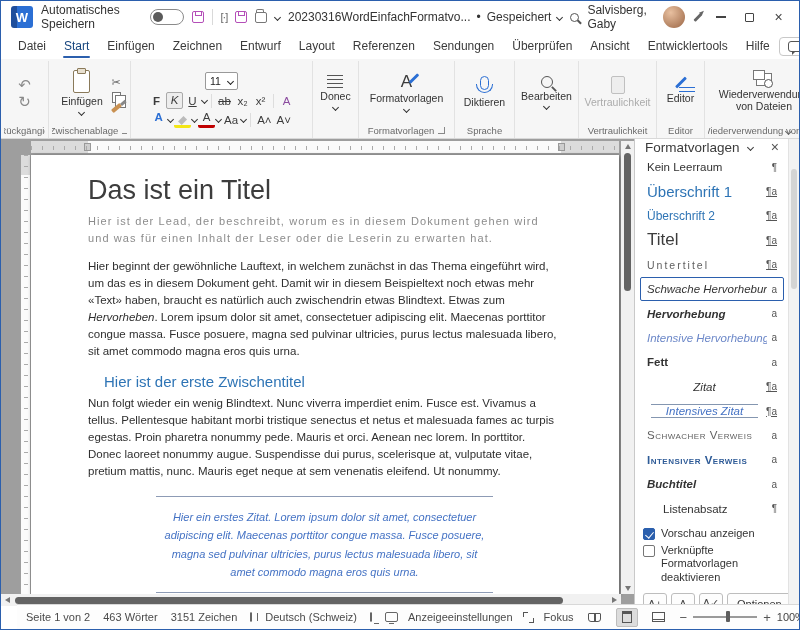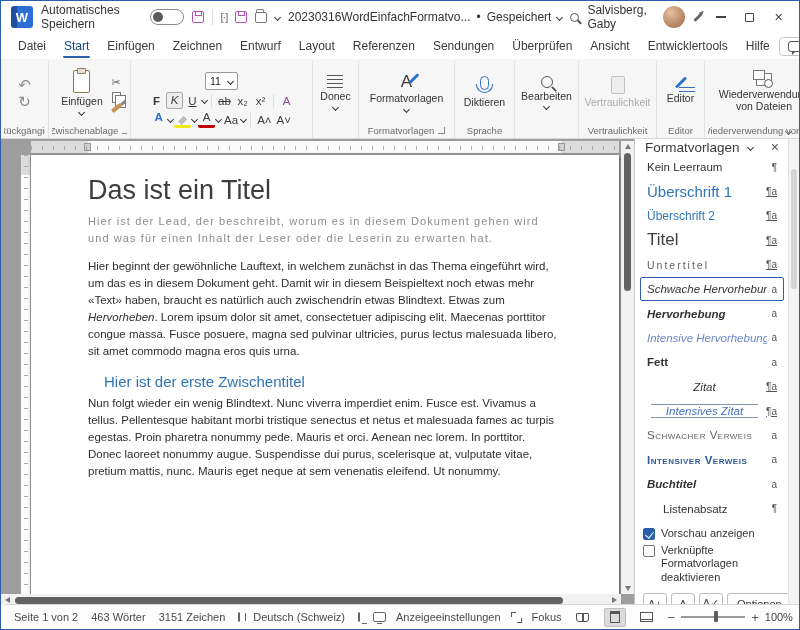--- a/index.html
+++ b/index.html
@@ -139,21 +139,21 @@
   .st-liste { padding-left:16px; }
   .panel-checks { margin-top:auto; padding:3px 8px 0; font-size:11px; color:#333; }
   .chk { display:flex; gap:6px; margin:3px 0; line-height:1.25; }
   .box { width:12px; height:12px; border:1px solid #767676; border-radius:2px; background:#fff; flex:none; position:relative; margin-top:1px; }
   .box.checked { background:#2b5fad; border-color:#2b5fad; }
   .box.checked::after { content:""; position:absolute; left:3px; top:1px; width:4px; height:7px; border-right:1.6px solid #fff; border-bottom:1.6px solid #fff; transform:rotate(40deg); }
   .panel-btns { display:flex; gap:4px; align-items:center; padding:5px 8px 8px; }
   .sqbtn { height:22px; min-width:24px; border:1px solid #bdbdbd; border-radius:3px; background:#fdfdfd; font-size:11px; color:#444; display:flex; align-items:center; justify-content:center; padding:0 3px; }
   .optbtn { margin-left:auto; height:22px; border:1px solid #bdbdbd; border-radius:3px; background:#fdfdfd; font-size:11px; color:#333; padding:0 9px; display:flex; align-items:center; }
   
-  .statusbar { position:absolute; bottom:0; left:4px; right:0; height:25px; background:#fdfdfd; border-top:1px solid #d8d8d8;
+  .statusbar { position:absolute; bottom:0; left:16px; right:0; height:25px; background:#fdfdfd; border-top:1px solid #d8d8d8;
     display:flex; align-items:center; gap:13px; padding:0 9px; font-size:11px; color:#4a4a4a; white-space:nowrap; }
   .sb-right { margin-left:auto; display:flex; align-items:center; gap:10px; }
   .icon-proof { width:13px; height:10px; border:1.2px solid #666; border-radius:1px; position:relative; }
   .icon-proof::after { content:""; position:absolute; left:5.3px; top:0; bottom:0; width:1.2px; background:#666; }
   .icon-moni { width:13px; height:10px; border:1.2px solid #666; border-radius:2px; position:relative; }
   .icon-moni::after { content:""; position:absolute; left:3px; bottom:-3px; width:5px; height:1.5px; background:#666; }
   .icon-fokus { width:11px; height:11px; position:relative; }
   .icon-fokus::before { content:""; position:absolute; left:0; top:0; width:4px; height:4px; border-left:1.4px solid #555; border-top:1.4px solid #555; }
   .icon-fokus::after { content:""; position:absolute; right:0; bottom:0; width:4px; height:4px; border-right:1.4px solid #555; border-bottom:1.4px solid #555; }
   .vicon { width:22px; height:19px; display:flex; align-items:center; justify-content:center; border-radius:2px; }
@@ -370,20 +370,21 @@
     <span class="ind-marker" style="right:54px"></span>
   </div>
   <div class="vruler"></div>
 
   <div class="page">
     <div class="doc-title">Das ist ein Titel</div>
     <div class="doc-lead">Hier ist der Lead, der beschreibt, worum es in diesem Dokument gehen wird und was für einen Inhalt der Leser oder die Leserin zu erwarten hat.</div>
     <p class="doc-p"><span>Hier beginnt der gewöhnliche Lauftext, in welchem zunächst in das Thema eingeführt wird, um das es in diesem Dokument geht. Damit wir in diesem Beispieltext noch etwas mehr «Text» haben, braucht es natürlich auch zwischendrin etwas Blindtext. Etwas zum </span><span class="em">Hervorheben</span><span>. Lorem ipsum dolor sit amet, consectetuer adipiscing elit. Maecenas porttitor congue massa. Fusce posuere, magna sed pulvinar ultricies, purus lectus malesuada libero, sit amet commodo magna eros quis urna.</span></p>
     <div class="doc-h">Hier ist der erste Zwischentitel</div>
     <p class="doc-p">Nun folgt wieder ein wenig Blindtext. Nunc viverra imperdiet enim. Fusce est. Vivamus a tellus. Pellentesque habitant morbi tristique senectus et netus et malesuada fames ac turpis egestas. Proin pharetra nonummy pede. Mauris et orci. Aenean nec lorem. In porttitor. Donec laoreet nonummy augue. Suspendisse dui purus, scelerisque at, vulputate vitae, pretium mattis, nunc. Mauris eget neque at sem venenatis eleifend. Ut nonummy.</p>
+    <div class="doc-quote">Hier ein erstes Zitat. Lorem ipsum dolor sit amet, consectetuer adipiscing elit. Maecenas porttitor congue massa. Fusce posuere, magna sed pulvinar ultricies, purus lectus malesuada libero, sit amet commodo magna eros quis urna.</div>
 
   </div>
 
   <div class="vscroll">
     <span class="arr arr-up"></span>
     <div class="vthumb"></div>
     <span class="arr arr-down"></span>
   </div>
   <div class="hscroll">
     <span class="arr arr-left"></span>

